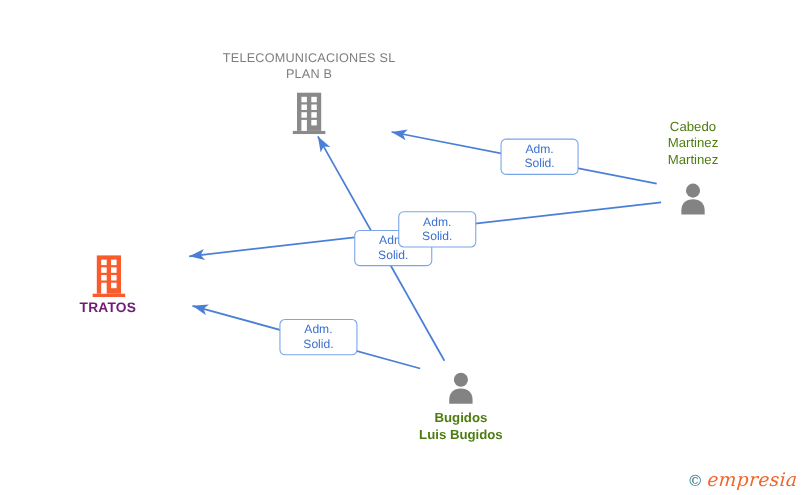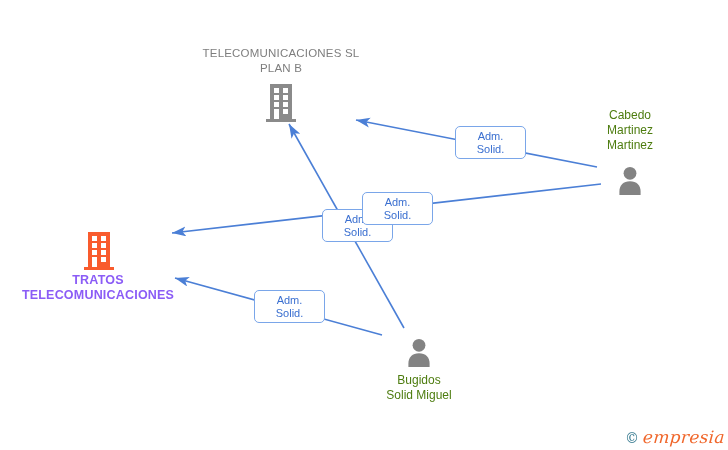--- a/index.html
+++ b/index.html
@@ -4,21 +4,21 @@
 <style>
   html,body{margin:0;padding:0;background:#ffffff;}
   .canvas{
     position:relative;width:728px;height:450px;background:#ffffff;overflow:hidden;
     font-family:"Liberation Sans",sans-serif;
   }
   .edges-svg{position:absolute;left:0;top:0;z-index:1;}
   .abs{position:absolute;}
   .node-label{z-index:2;text-align:center;}
   .company-label{font-size:11.5px;line-height:15px;color:#7e7e7e;letter-spacing:.2px;}
-  .company-label.main{font-size:12.5px;font-weight:bold;color:#8b5cf6;}
+  .company-label.main{font-size:12.5px;font-weight:bold;color:#701a75;}
   .person-label{font-size:12px;line-height:15px;color:#4d7c0f;}
   .node-icon{z-index:2;}
   .edge-label{
     z-index:3;width:71px;box-sizing:border-box;background:#ffffff;
     border:1.6px solid #7aa6e9;border-radius:5px;color:#3a6fd0;
     font-size:11px;line-height:13px;text-align:center;padding:3px 0 2px 0;
   }
   .watermark{
     z-index:4;right:3px;bottom:3px;display:flex;align-items:baseline;gap:4px;
   }
@@ -73,44 +73,43 @@
       <rect x="8" y="11" width="5" height="5" fill="#ffffff"></rect>
       <rect x="17" y="11" width="5" height="5" fill="#ffffff"></rect>
       <rect x="8" y="18" width="5" height="5" fill="#ffffff"></rect>
       <rect x="17" y="18" width="5" height="5" fill="#ffffff"></rect>
       <rect x="8" y="25" width="5" height="10" fill="#ffffff"></rect>
       <rect x="17" y="25" width="5" height="5" fill="#ffffff"></rect>
     </g>
   </svg>
   <div class="abs node-label company-label main" style="left:7px;top:273px;width:182px;">
     <div>TRATOS</div>
-    <div>TELECOMUNICACIONES</div>
   </div>
 
   <div class="abs node-label person-label" style="left:570px;top:108px;width:120px;">
     <div>Cabedo</div>
     <div>Martinez</div>
     <div>Martinez</div>
   </div>
   <svg class="abs node-icon" style="left:615px;top:166px;" width="30" height="30" viewBox="0 0 30 30">
     <g fill="#838383">
       <circle cx="15" cy="7.3" r="6.4"></circle>
       <path d="M15 15.2 C8.4 15.2 4.4 19.2 4.4 25.4 L4.4 29 L25.6 29 L25.6 25.4 C25.6 19.2 21.6 15.2 15 15.2 Z"></path>
     </g>
   </svg>
 
   <svg class="abs node-icon" style="left:404px;top:338px;" width="30" height="30" viewBox="0 0 30 30">
     <g fill="#838383">
       <circle cx="15" cy="7.3" r="6.4"></circle>
       <path d="M15 15.2 C8.4 15.2 4.4 19.2 4.4 25.4 L4.4 29 L25.6 29 L25.6 25.4 C25.6 19.2 21.6 15.2 15 15.2 Z"></path>
     </g>
   </svg>
-  <div class="abs node-label person-label" style="left:359px;top:373px;width:120px;">
+  <div class="abs node-label person-label" style="left:359px;top:373px;width:120px;font-weight:bold;">
     <div>Bugidos</div>
-    <div>Solid Miguel</div>
+    <div>Luis Bugidos</div>
   </div>
 
   <div class="abs edge-label" style="left:455px;top:126px;">
     <div>Adm.</div>
     <div>Solid.</div>
   </div>
   <div class="abs edge-label" style="left:322px;top:209px;">
     <div>Adm.</div>
     <div>Solid.</div>
   </div>

